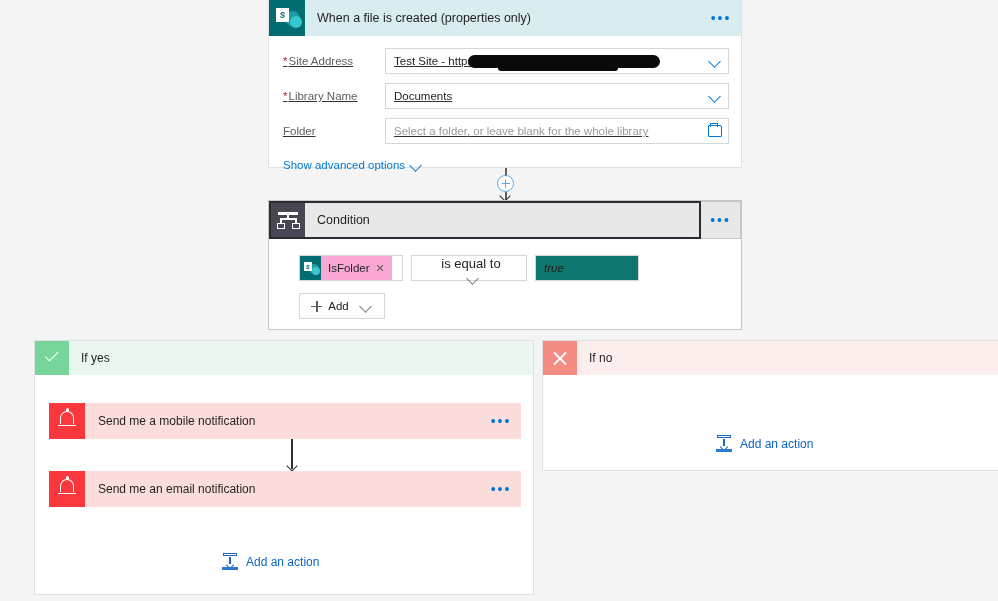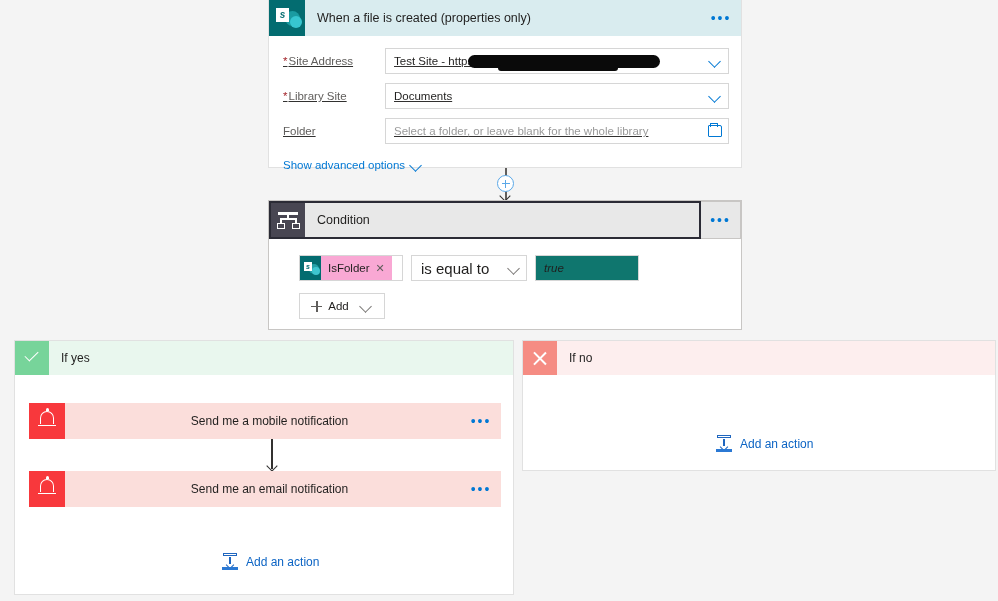--- a/index.html
+++ b/index.html
@@ -252,21 +252,21 @@
     width: 8px; height: 9px; background: #fff; color: #036c70;
     font-size: 7px; line-height: 9px; text-align: center; font-style: italic;
     font-weight: bold; z-index: 2;
   }
   .token-label { font-size: 11.5px; color: #201f1e; margin: 0 6px 0 7px; }
   .token-x { font-size: 11px; color: #605e5c; cursor: pointer; }
   .op-box {
     width: 116px; height: 26px;
     border: 1px solid #d6d6d6; background: #fff;
     display: flex; align-items: center;
-    padding: 0 5px 0 9px; font-size: 15px; color: #201f1e;
+    padding: 0 5px 0 9px; font-size: 13px; color: #201f1e; flex-direction: column;
   }
   .val-box {
     width: 104px; height: 26px;
     border: 1px solid #d6d6d6; background: #0f766e;
     display: flex; align-items: center;
     padding: 0 8px; font-size: 11.5px; color: #201f1e; font-style: italic;
   }
   .add-btn {
     margin-top: 12px;
     width: 86px; height: 26px;
@@ -281,20 +281,21 @@
   .plus-glyph::before, .plus-glyph::after {
     content: ""; position: absolute; background: #605e5c;
   }
   .plus-glyph::before { left: 0; top: 5px; width: 11px; height: 1.3px; }
   .plus-glyph::after { left: 5px; top: 0; width: 1.3px; height: 11px; }
 
   
   .branch {
     position: absolute; background: #ffffff;
     border: 1px solid #e1e1e1;
+    margin-left: 20px;
   }
   .branch-yes { left: 14px; top: 340px; width: 500px; height: 255px; }
   .branch-no  { left: 522px; top: 340px; width: 474px; height: 131px; }
   .branch-header {
     display: flex; align-items: center; height: 34px;
   }
   .branch-header.yes { background: #e9f7ee; }
   .branch-header.no  { background: #fdeeee; }
   .branch-badge {
     width: 34px; height: 34px; flex: 0 0 34px;
@@ -339,21 +340,21 @@
     border-radius: 7px 7px 0 0;
   }
   .bell::before {
     content: ""; position: absolute; left: -3.4px; bottom: -2.4px;
     width: 18px; height: 1.6px; background: #ffffff;
   }
   .bell::after {
     content: ""; position: absolute; left: 4.5px; top: -3.6px;
     width: 3px; height: 2.6px; background: #ffffff; border-radius: 2px 2px 0 0;
   }
-  .act-title { flex: 1; padding-left: 13px; font-size: 12px; color: #201f1e; text-align: center; }
+  .act-title { flex: 1; padding-left: 13px; font-size: 12px; color: #201f1e; }
   .act-ellipsis {
     width: 40px; text-align: center; color: #0078d4;
     letter-spacing: 2px; font-size: 14px; cursor: pointer; user-select: none;
   }
   .between-arrow {
     position: absolute; left: 249px; top: 98px;
     width: 16px; height: 32px;
   }
   .between-arrow .ln {
     position: absolute; left: 7px; top: 0; width: 1.5px; height: 30px;
@@ -422,21 +423,21 @@
       <div class="field-row">
         <div class="field-label"><span class="req-star">*</span><span>Site Address</span></div>
         <div class="field-input">
           <span class="field-text">Test Site - https://</span>
           <span class="redaction"></span>
           <span class="chev"></span>
         </div>
       </div>
 
       <div class="field-row">
-        <div class="field-label"><span class="req-star">*</span><span>Library Site</span></div>
+        <div class="field-label"><span class="req-star">*</span><span>Library Name</span></div>
         <div class="field-input">
           <span class="field-text">Documents</span>
           <span class="chev"></span>
         </div>
       </div>
 
       <div class="field-row">
         <div class="field-label">Folder</div>
         <div class="field-input placeholder">
           <span class="field-text">Select a folder, or leave blank for the whole library</span>

